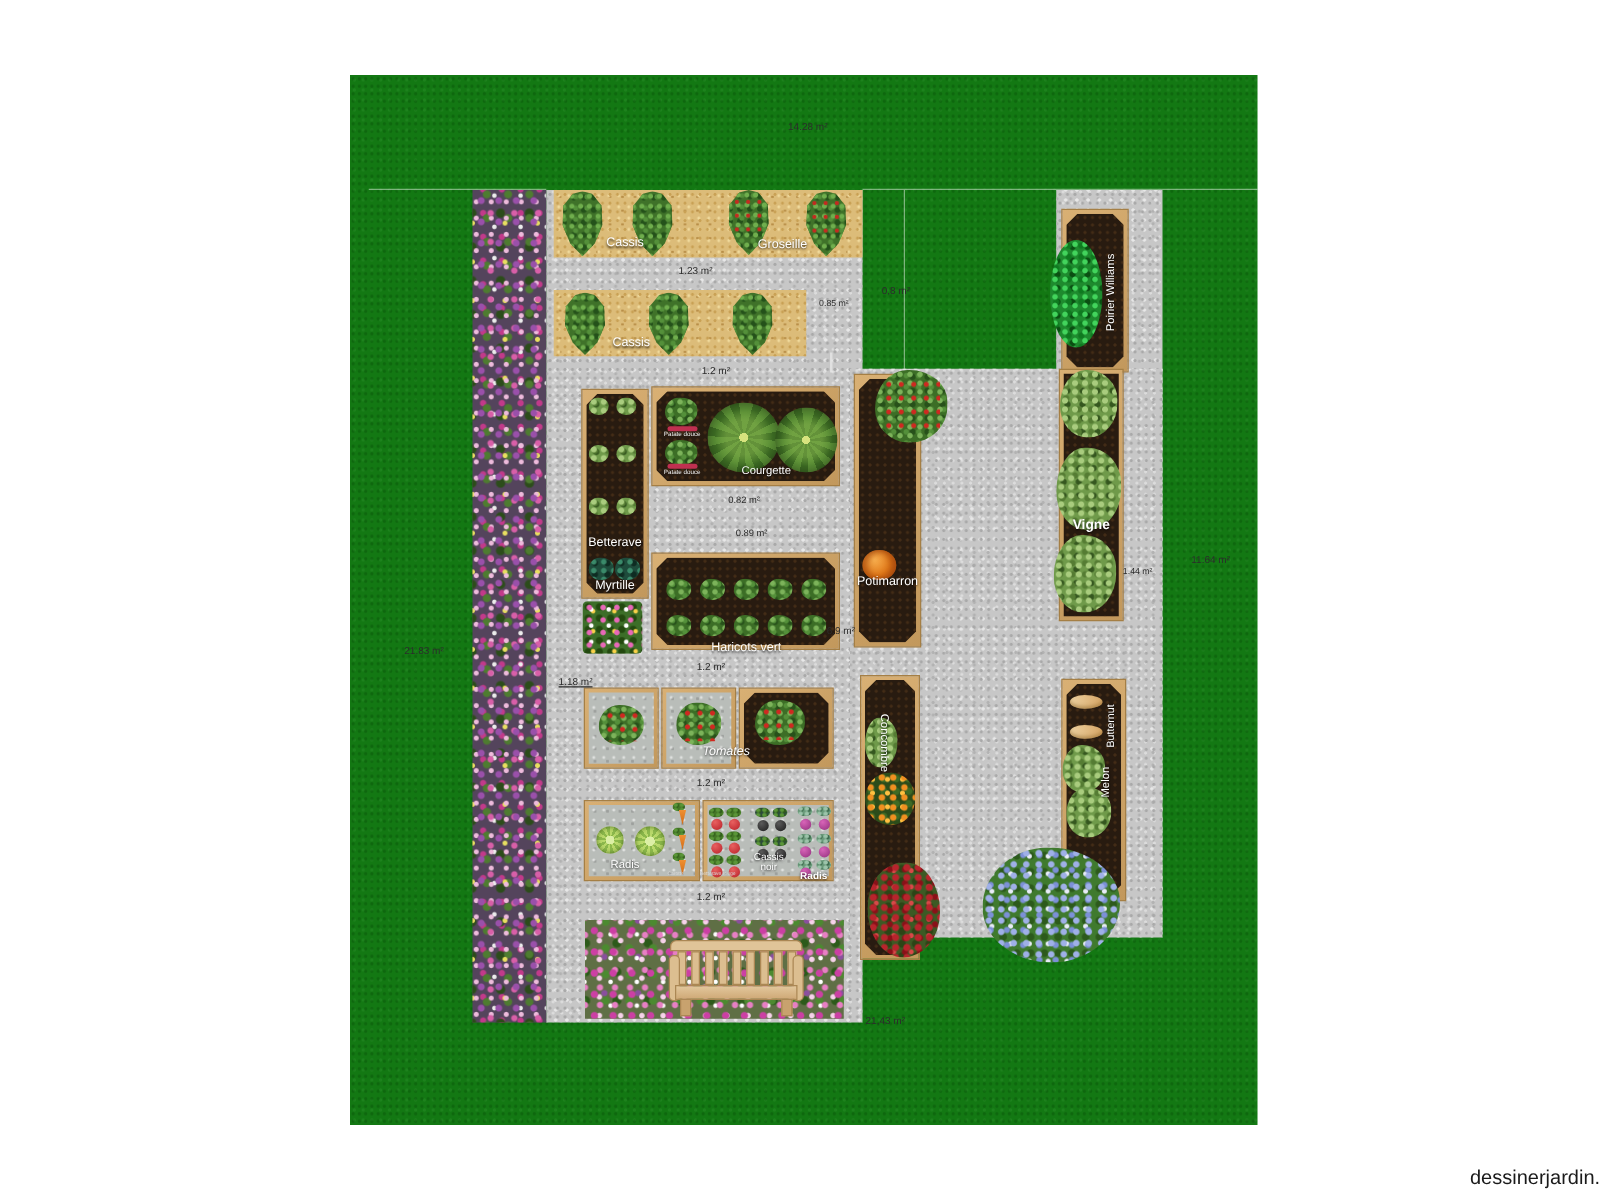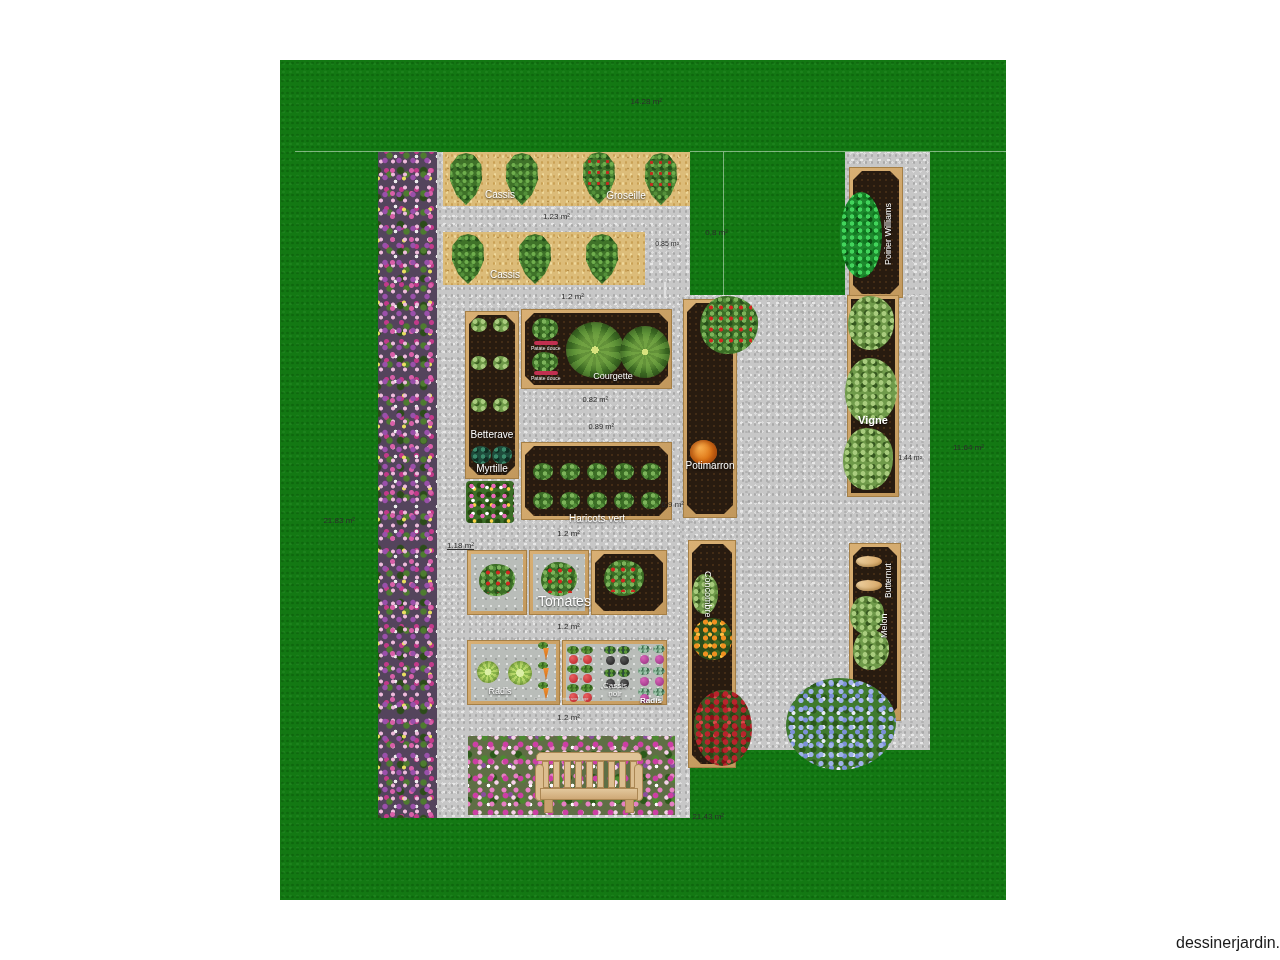--- a/index.html
+++ b/index.html
@@ -266,21 +266,21 @@
   </div>
   <div class="wood" style="left:529px;top:550px;width:60px;height:65px;">
     <div class="fabric inset"></div>
   </div>
   <div class="wood" style="left:591px;top:550px;width:76px;height:65px;">
     <div class="soil cham inset"></div>
   </div>
   <div class="clump red-dots" style="left:479px;top:564px;width:36px;height:32px;"></div>
   <div class="clump red-dots" style="left:541px;top:562px;width:36px;height:34px;"></div>
   <div class="clump red-dots" style="left:604px;top:560px;width:40px;height:36px;"></div>
-  <span class="bed-label" style="left:538px;top:596px;width:46px;font-size:14px;">Tomates</span>
+  <span class="bed-label" style="left:558px;top:596px;width:46px;font-size:10px;font-style:italic;">Tomates</span>
   <span class="area-label" style="left:544px;top:622px;width:36px;">1.2 m²</span>
 
   <div class="wood" style="left:467px;top:640px;width:93px;height:65px;">
     <div class="fabric inset"></div>
   </div>
   <div class="wood" style="left:562px;top:640px;width:105px;height:65px;">
     <div class="fabric inset"></div>
   </div>
   <div class="lettuce" style="left:477px;top:661px;width:22px;height:22px;"></div>
   <div class="lettuce" style="left:508px;top:661px;width:24px;height:24px;"></div>

